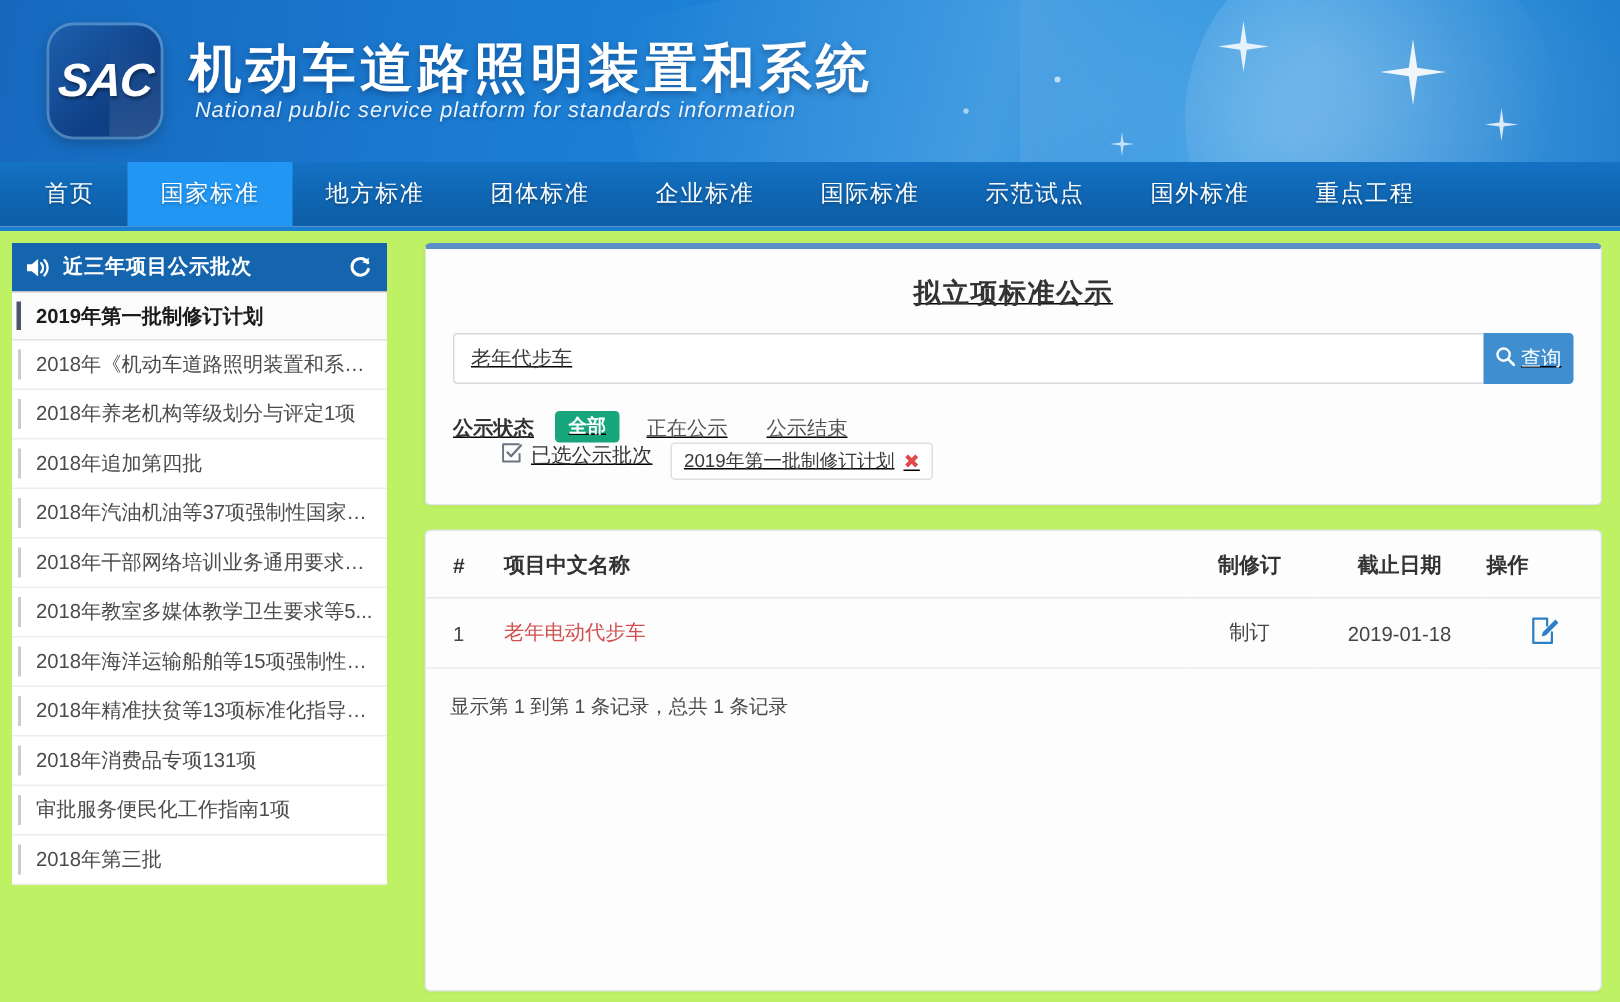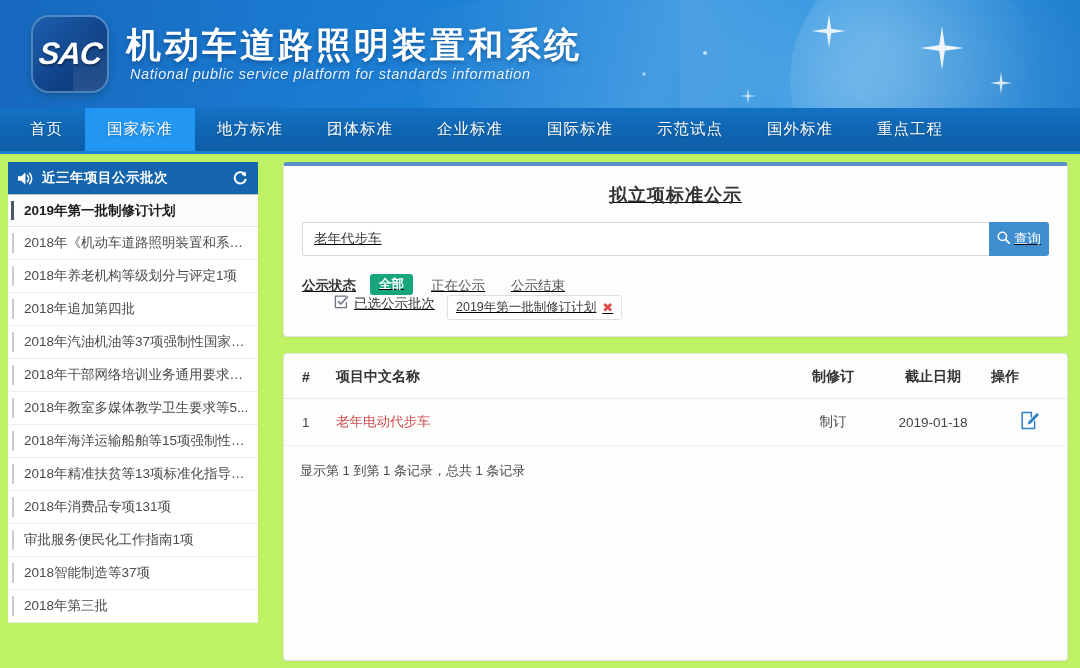--- a/index.html
+++ b/index.html
@@ -279,23 +279,20 @@
             <span>2018年海洋运输船舶等15项强制性国...</span>
           </div>
           <div class="side-item">
             <span>2018年精准扶贫等13项标准化指导性...</span>
           </div>
           <div class="side-item">
             <span>2018年消费品专项131项</span>
           </div>
           <div class="side-item">
             <span>审批服务便民化工作指南1项</span>
-          </div>
-          <div class="side-item">
-            <span>2018智能制造等37项</span>
           </div>
           <div class="side-item">
             <span>2018年第三批</span>
           </div>
         </div>
     </div>
 
     <div class="main">
 
       <div class="card card-search">

